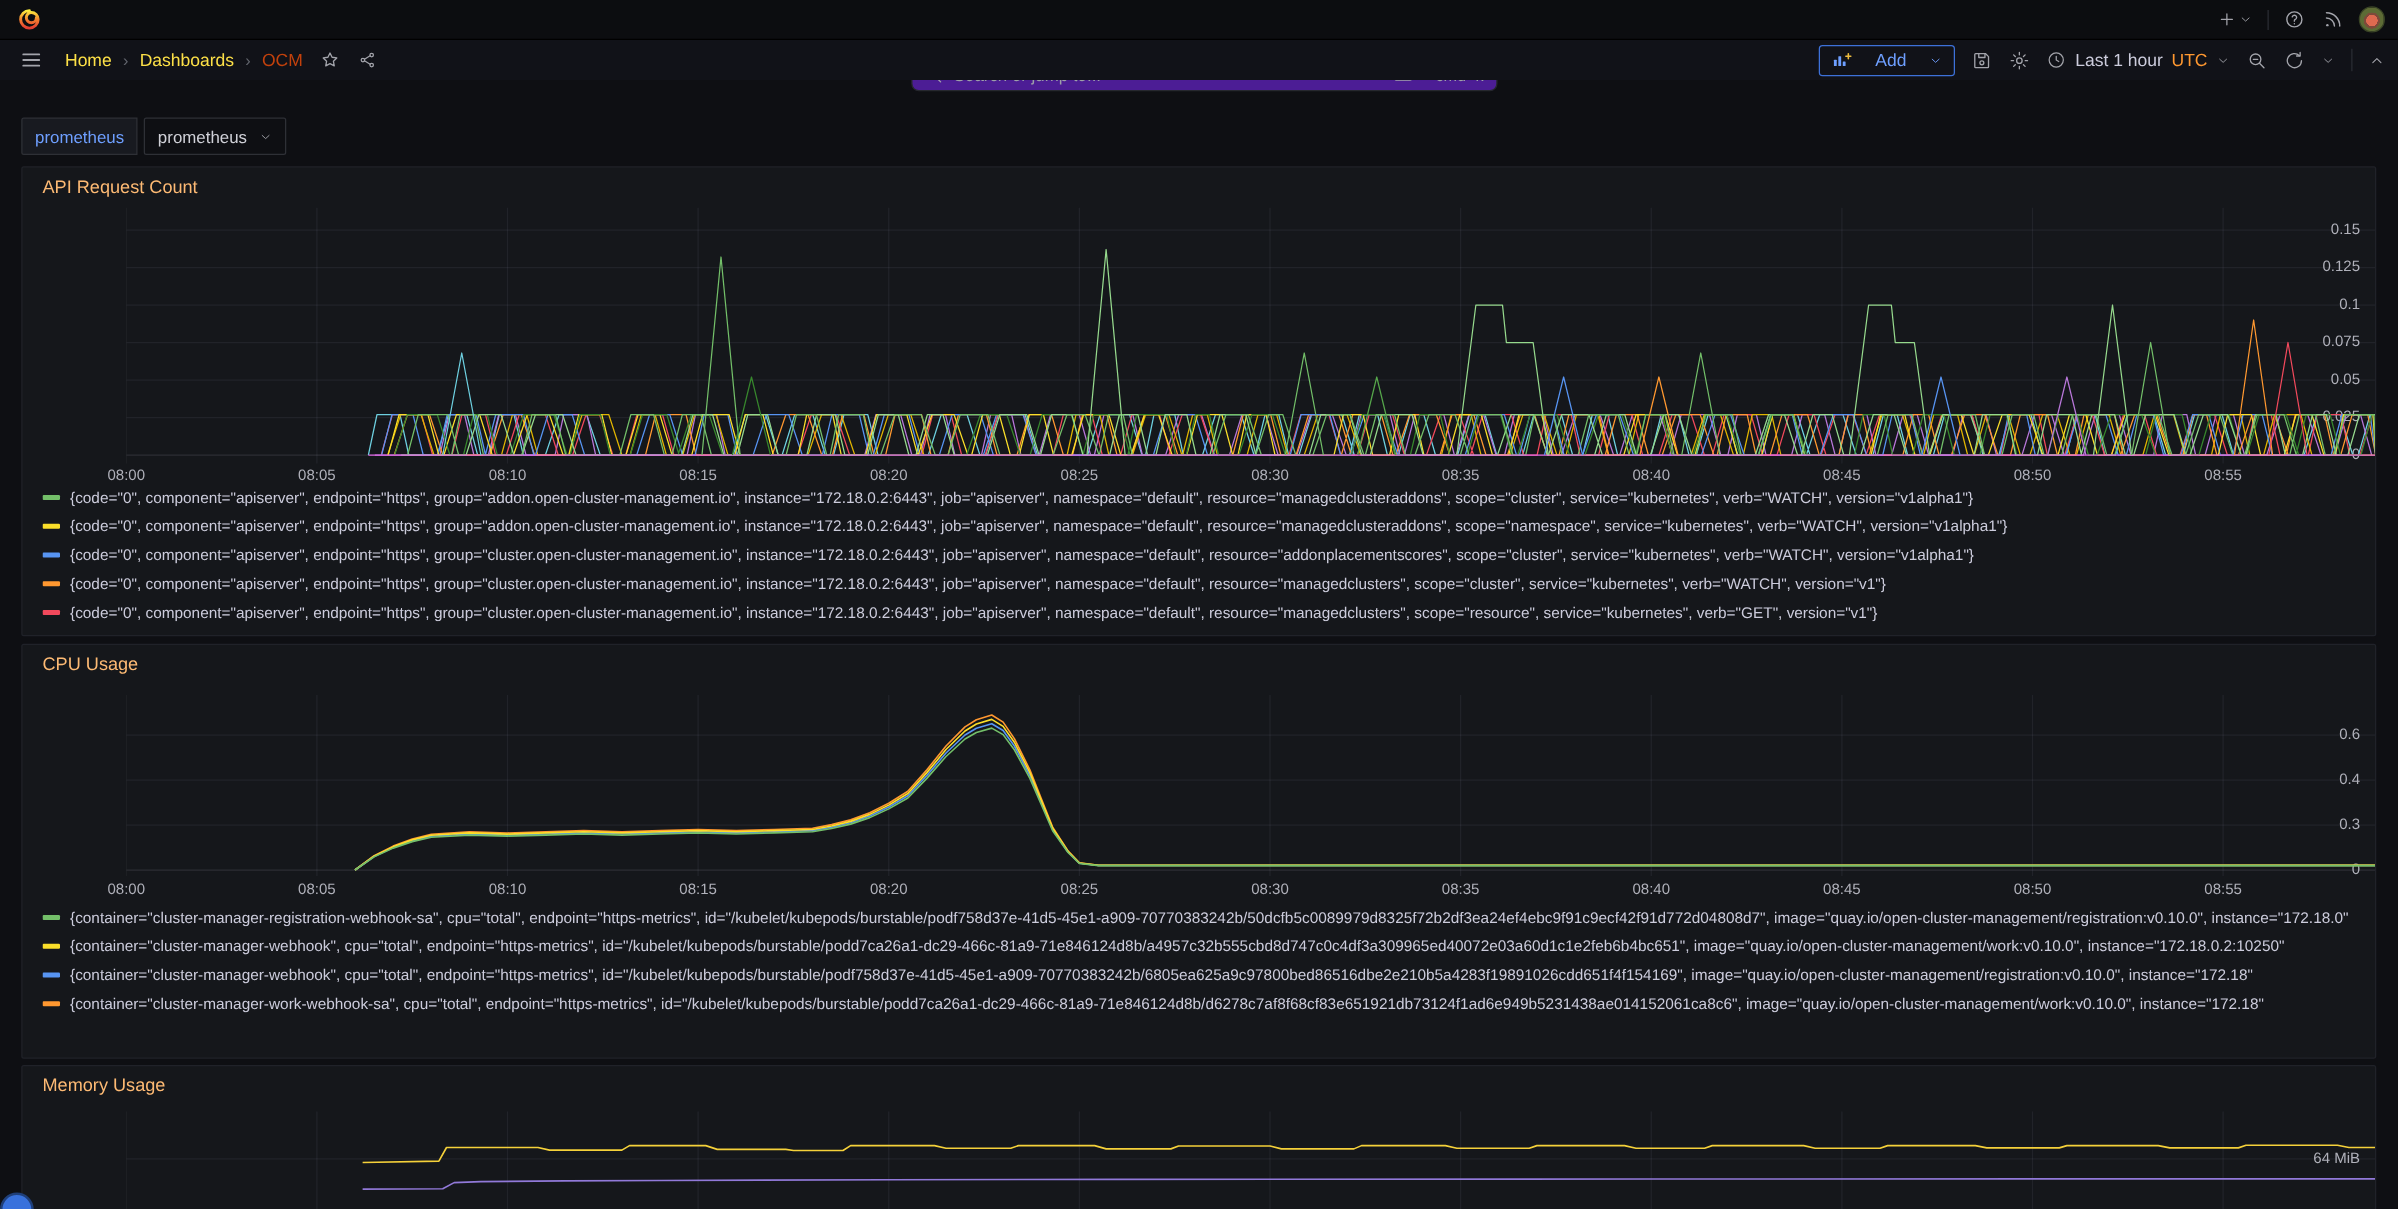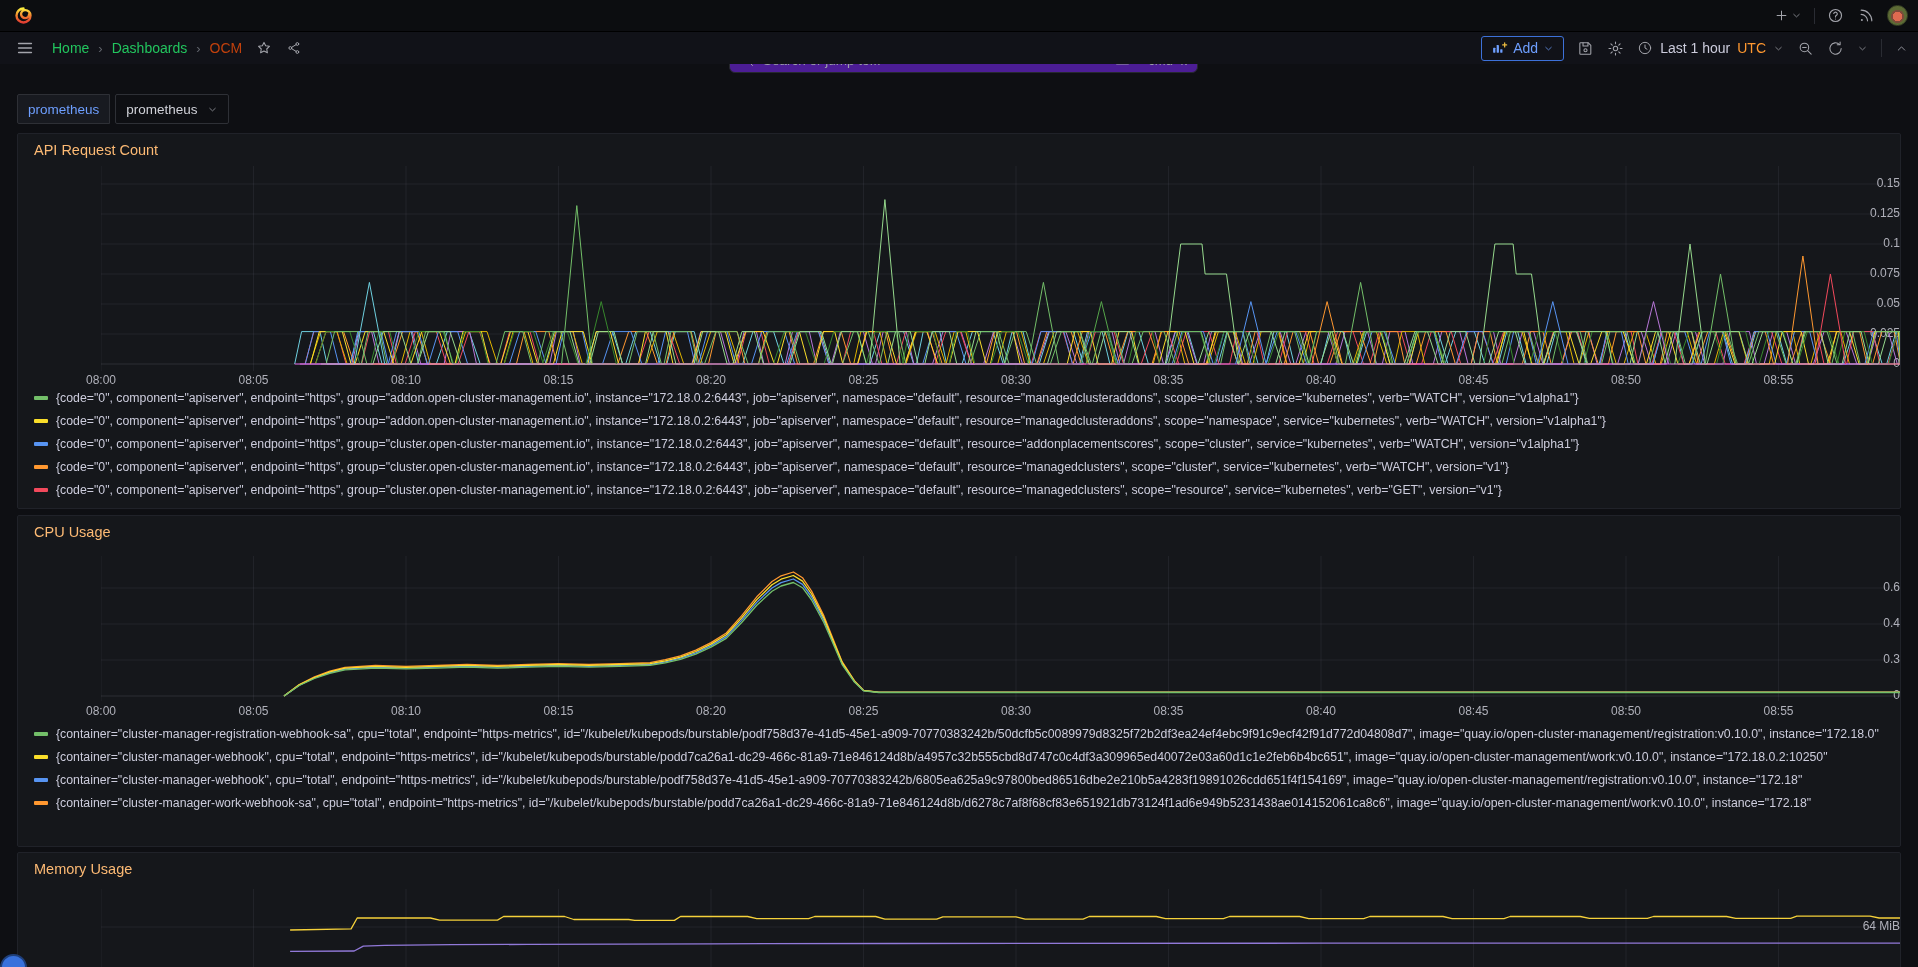--- a/index.html
+++ b/index.html
@@ -23,26 +23,26 @@
   .nav-divider { width:1px; height:16px; background:#2a2c33; }
   .avatar { width:21px; height:21px; border-radius:50%;
     background:radial-gradient(circle at 50% 55%, #de6a50 0 32%, #7d4a3a 33% 45%, #5d6b35 46% 100%);
     border:1px solid #3a4426; cursor:pointer; }
 
   
   .toolbar { position:absolute; top:32px; left:0; right:0; height:32px; background:#111218;
     display:flex; align-items:center; padding:0 10px; }
   .burger { margin-left:6px; margin-right:18px; cursor:pointer; }
   .crumbs { display:flex; align-items:center; gap:9px; font-size:14px; }
-  .crumb { color:#22c55e; cursor:pointer; }
+  .crumb { color:#fde047; cursor:pointer; }
   .crumb.current { color:#c2410c; }
   .crumb-sep { color:#62656d; font-size:13px; }
   .tb-icon { margin-left:14px; cursor:pointer; display:flex; }
   .toolbar-right { margin-left:auto; display:flex; align-items:center; gap:13px; }
-  .add-btn { display:flex; align-items:center; gap:5px; border:1px solid #3d71d9; border-radius:3px;
+  .add-btn { display:flex; align-items:center; gap:18px; border:1px solid #3d71d9; border-radius:3px;
     height:25px; padding:0 9px; color:#6e9fff; font-size:14px; font-weight:500; cursor:pointer; }
   .timepick { display:flex; align-items:center; gap:7px; font-size:14px; cursor:pointer; }
   .utc { color:#ff9830; font-weight:500; }
   .tb-divider { width:1px; height:18px; background:#2a2c33; }
 
   
   .content { position:absolute; top:64px; left:0; right:0; bottom:0; padding:30px 17px 0; }
   .var-row { display:flex; height:30px; }
   .var-label { display:flex; align-items:center; padding:0 10px; background:#181a20;
     border:1px solid #2e3036; border-radius:2px 0 0 2px; color:#6e9fff; font-size:13.5px; font-weight:500; }
@@ -52,21 +52,21 @@
   .panel { position:relative; background:#15171b; border:1px solid #202229; border-radius:2px; overflow:hidden; }
   .panel-title { position:absolute; top:8px; left:16px; font-size:14.5px; font-weight:500;
     color:#fdba74; cursor:pointer; }
   #panel-api { margin-top:9px; height:376px; }
   #panel-cpu { margin-top:6px;  height:332px; }
   #panel-mem { margin-top:5px;  height:350px; }
   .plot { position:absolute; left:83px; width:1801px; }
   #plot-0 { top:32px; height:205px; }
   #plot-1 { top:40px; height:145px; }
   #plot-2 { top:36px; height:240px; }
-  .ylabels span { position:absolute; right:0; width:76px; text-align:right;
+  .ylabels span { position:absolute; right:12px; width:76px; text-align:right;
     font-size:12px; color:#b0b1ba; }
   .xlabels { position:absolute; left:83px; width:1801px; height:15px; }
   .xlabels span { position:absolute; width:44px; text-align:center; font-size:12px; color:#b0b1ba; }
   #xl-0 { top:239px; } #xl-1 { top:188px; }
   .legend { position:absolute; left:16px; right:8px; }
   #lg-0 { top:252px; } #lg-1 { top:206px; }
   .lg-row { display:flex; align-items:center; height:23px; white-space:nowrap; overflow:hidden;
     font-size:12.3px; color:#ccccdc; cursor:pointer; }
   .lg-mark { flex:0 0 14px; height:4px; border-radius:1px; margin-right:8px; }
 

